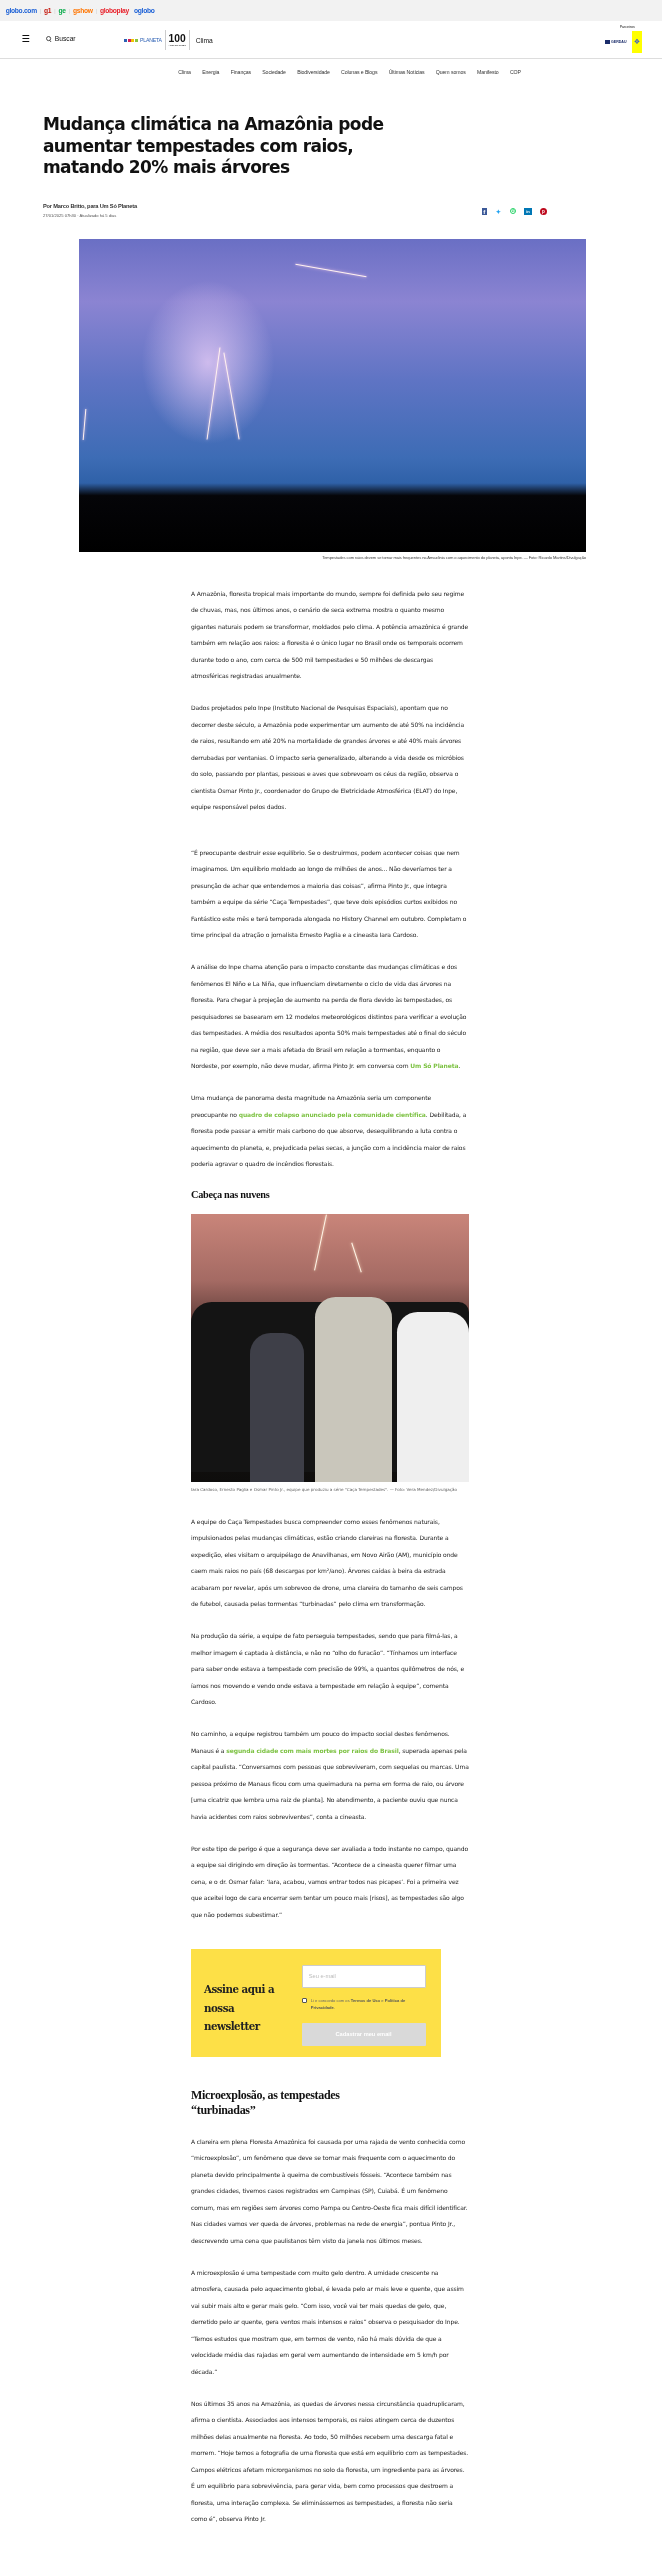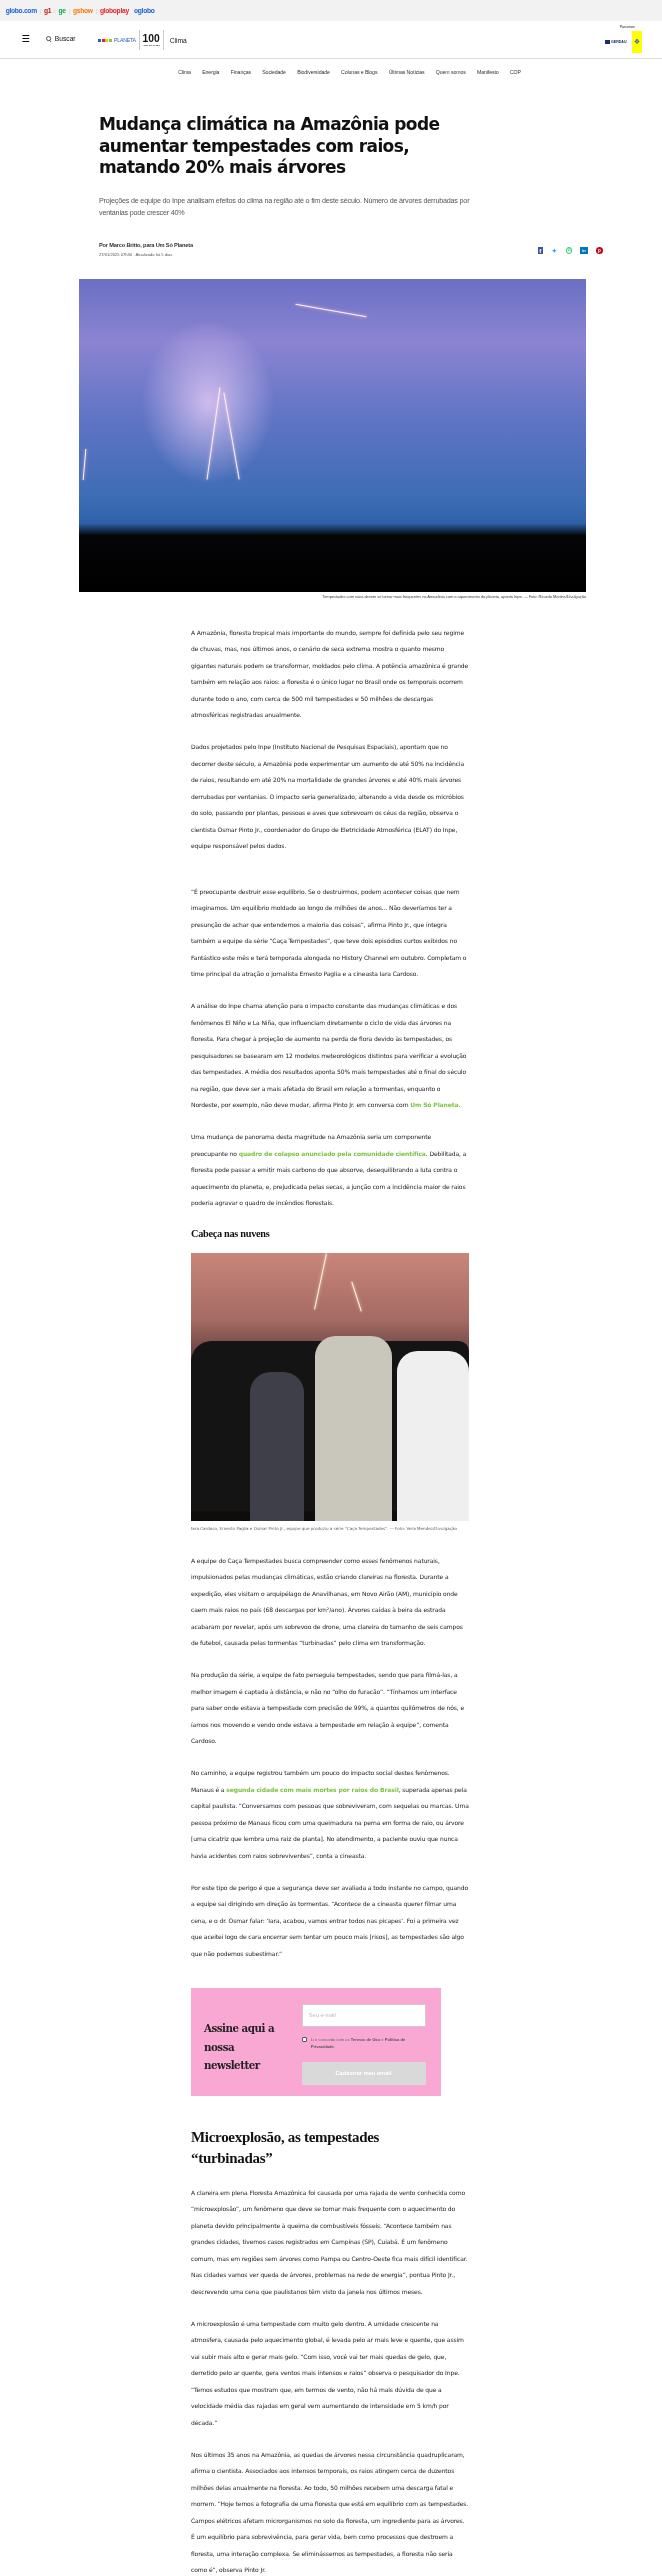--- a/index.html
+++ b/index.html
@@ -7,41 +7,41 @@
   a { text-decoration: none; }
 
   
   .globobar { height: 21px; background: #f2f2f2; display: flex; align-items: center; padding-left: 5.7px; gap: 2.1px; font-family: "Liberation Sans", sans-serif; font-size: 6.7px; font-weight: bold; letter-spacing: -0.3px; }
   .globobar .sep { color: #ccc; font-weight: normal; font-size: 5.2px; margin: 0 1px; }
 
   
   .header { height: 38px; position: relative; border-bottom: 0.5px solid #ddd; }
   .menu-btn { position: absolute; left: 21.6px; top: 13px; width: 5.2px; font-size: 9.3px; font-weight: bold; line-height: 1; color: #111; cursor: pointer; }
   .search { position: absolute; left: 46px; top: 14.4px; display: flex; align-items: center; gap: 3.1px; font-family: "Liberation Sans", sans-serif; font-size: 6.7px; color: #111; cursor: pointer; }
-  .logo { position: absolute; left: 98px; top: 8.8px; display: flex; align-items: center; height: 20.6px; }
+  .logo { position: absolute; left: 124px; top: 8.8px; display: flex; align-items: center; height: 20.6px; }
   .logo .um { display: flex; gap: 0.5px; }
   .logo .sq { width: 3.1px; height: 3.1px; }
   .logo .planeta { font-family: "Liberation Sans", sans-serif; font-size: 5.2px; color: #2b5fb3; margin-left: 2.1px; letter-spacing: -0.2px; }
   .logo .vbar { width: 0.5px; height: 19.6px; background: #ccc; margin: 0 3.1px; }
   .logo .hundred { font-family: "Liberation Sans", sans-serif; font-size: 10.3px; font-weight: bold; line-height: 1; text-align: center; }
   .logo .hundred small { display: block; font-size: 2.1px; font-weight: normal; }
   .logo .section { font-family: "Liberation Sans", sans-serif; font-size: 6.7px; margin-left: 3.1px; }
   .partners-top { position: absolute; right: 21px; top: 4.1px; text-align: right; }
   .partners-top .lbl { font-family: "Liberation Sans", sans-serif; font-size: 3.6px; color: #111; display: block; margin-right: 7.2px; margin-bottom: 2.1px; }
   .partners-top .logos { display: flex; align-items: center; gap: 5.2px; }
   .gerdau { display: flex; align-items: center; gap: 1px; font-family: "Liberation Sans", sans-serif; font-size: 3.6px; font-weight: bold; color: #1b2d6b; }
   .gerdau .box { width: 5.2px; height: 4.1px; background: #1b2d6b; }
   .bb { width: 10.3px; height: 21.6px; background: #ffff00; display: flex; align-items: center; justify-content: center; color: #3b5cc9; font-size: 7.2px; font-weight: bold; }
 
   
   .nav { height: 25px; display: flex; align-items: center; justify-content: center; gap: 11.3px; padding-left: 36px; font-family: "Liberation Sans", sans-serif; font-size: 5.2px; color: #333; letter-spacing: -0.1px; }
   .nav a { color: #333; }
 
   
-  .art-head { padding-left: 99px; padding-top: 30px; width: 663px; }
+  .art-head { padding-left: 43px; padding-top: 30px; width: 663px; }
   .title { font-family: "DejaVu Sans", sans-serif; font-weight: bold; font-size: 17px; line-height: 21.6px; color: #111; width: 371px; letter-spacing: -0.6px; }
   .subtitle { font-family: "Liberation Sans", sans-serif; font-size: 7.2px; line-height: 11.3px; color: #555; width: 392px; margin-top: 16.5px; letter-spacing: -0.2px; }
   .byline-row { display: flex; justify-content: space-between; width: 504px; margin-top: 24px; }
   .author { font-family: "Liberation Sans", sans-serif; font-size: 5.7px; font-weight: bold; color: #333; letter-spacing: -0.2px; }
   .date { font-family: "Liberation Sans", sans-serif; font-size: 4.1px; color: #555; margin-top: 4.1px; }
   .share { display: flex; gap: 8.2px; align-items: center; margin-top: 2.1px; }
   .share span { width: 7.2px; height: 7.2px; display: inline-flex; align-items: center; justify-content: center; font-family: "Liberation Sans", sans-serif; font-size: 6.2px; font-weight: bold; cursor: pointer; }
 
   .hero { margin-left: 79px; margin-top: 21.6px; width: 507px; height: 313px; position: relative; overflow: hidden;
     background: linear-gradient(180deg, #6a6fc4 0%, #8b84d2 20%, #5f74c4 45%, #3d6cb5 70%, #2f61a8 78%, #050508 82%, #000 100%); }
@@ -58,30 +58,30 @@
   .related-item:last-child { border-bottom: none; }
   .h2 { font-family: Liberation Serif, serif; font-size: 10.3px; font-weight: bold; color: #111; margin: 14.4px 0 12.4px; letter-spacing: -0.3px; line-height: 13.4px; }
   .photo2 { width: 278px; height: 268px; position: relative; overflow: hidden;
     background: linear-gradient(180deg, #c9857a 0%, #a46a63 25%, #4a2f2c 45%, #1a1513 60%, #0e0d0c 100%); }
   .photo2 .truck { position: absolute; left: 0; top: 88px; width: 278px; height: 170px; background: #141414; border-radius: 20.6px 10.3px 0 0; }
   .photo2 .person { position: absolute; bottom: 0; border-radius: 20.6px 20.6px 0 0; }
   .photo2 .bolt { position: absolute; width: 1px; background: #fff5e8; box-shadow: 0 0 3.1px #ffe2c0; }
   .caption2 { font-family: "DejaVu Sans", sans-serif; font-size: 4.1px; color: #666; line-height: 7.2px; margin-top: 4.1px; margin-bottom: 20.6px; }
 
   
-  .newsletter { width: 250px; height: 108px; background: #f9a8d4; margin: 26px 0 31px; display: flex; padding: 15.5px 0 0 13px; }
+  .newsletter { width: 250px; height: 108px; background: #fde047; margin: 26px 0 31px; display: flex; padding: 15.5px 0 0 13px; }
   .nl-title { font-family: "DejaVu Serif", serif; font-size: 10.3px; font-weight: bold; line-height: 18.5px; width: 82px; margin-top: 15.5px; letter-spacing: -0.5px; color: #222; }
   .nl-form { margin-left: 15.5px; width: 124px; }
   .nl-input { width: 124px; height: 23px; border: 0.5px solid #ccc; border-radius: 1px; background: #fff; padding-left: 6.2px; font-family: "Liberation Sans", sans-serif; font-size: 5.7px; color: #999; }
   .nl-input::placeholder { color: #bbb; }
   .nl-check { display: flex; gap: 4.1px; margin-top: 9.3px; font-family: "Liberation Sans", sans-serif; font-size: 4.1px; color: #666; line-height: 7.2px; }
   .nl-check .box { width: 5.2px; height: 5.2px; border: 0.5px solid #555; border-radius: 1px; flex-shrink: 0; margin-top: 1px; background: #fff; cursor: pointer; }
   .nl-check b { color: #555; }
   .nl-btn { width: 124px; height: 23px; margin-top: 11.3px; background: #d9d9d9; border: none; border-radius: 1px; color: #fff; font-family: "Liberation Sans", sans-serif; font-size: 5.7px; font-weight: bold; cursor: pointer; }
-  .h2.big { font-size: 15px; line-height: 21px; width: 206px; margin-top: 0; }
+  .h2.big { font-size: 12px; line-height: 15px; width: 206px; margin-top: 0; }
 </style>
 </head>
 <body>
 
 <div class="globobar">
   <a style="color:#1a5fd6">globo.com</a>
   <span class="sep">|</span>
   <a style="color:#c4170c">g1</a>
   <span class="sep">|</span>
   <a style="color:#06aa48">ge</a>
@@ -139,21 +139,20 @@
   <a>Biodiversidade</a>
   <a>Colunas e Blogs</a>
   <a>Últimas Notícias</a>
   <a>Quem somos</a>
   <a>Manifesto</a>
   <a>COP</a>
 </div>
 
 <div class="art-head">
   <h1 class="title">Mudança climática na Amazônia pode aumentar tempestades com raios, matando 20% mais árvores</h1>
-  <p class="subtitle">Projeções de equipe do Inpe analisam efeitos do clima na região até o fim deste século. Número de árvores derrubadas por ventanias pode crescer 40%</p>
   <div class="byline-row">
     <div>
       <div class="author">Por Marco Britto, para Um Só Planeta</div>
       <div class="date">27/01/2025 07h30 · Atualizado há 5 dias</div>
     </div>
     <div class="share">
       <span style="background:#3b5998;color:#fff;width:4.6px;">f</span>
       <span style="color:#1da1f2;">✦</span>
       <span style="color:#25d366;border:0.8px solid #25d366;border-radius:50%;width:6.2px;height:6.2px;font-size:3.6px;">✆</span>
       <span style="background:#0077b5;color:#fff;font-size:4.1px;">in</span>

